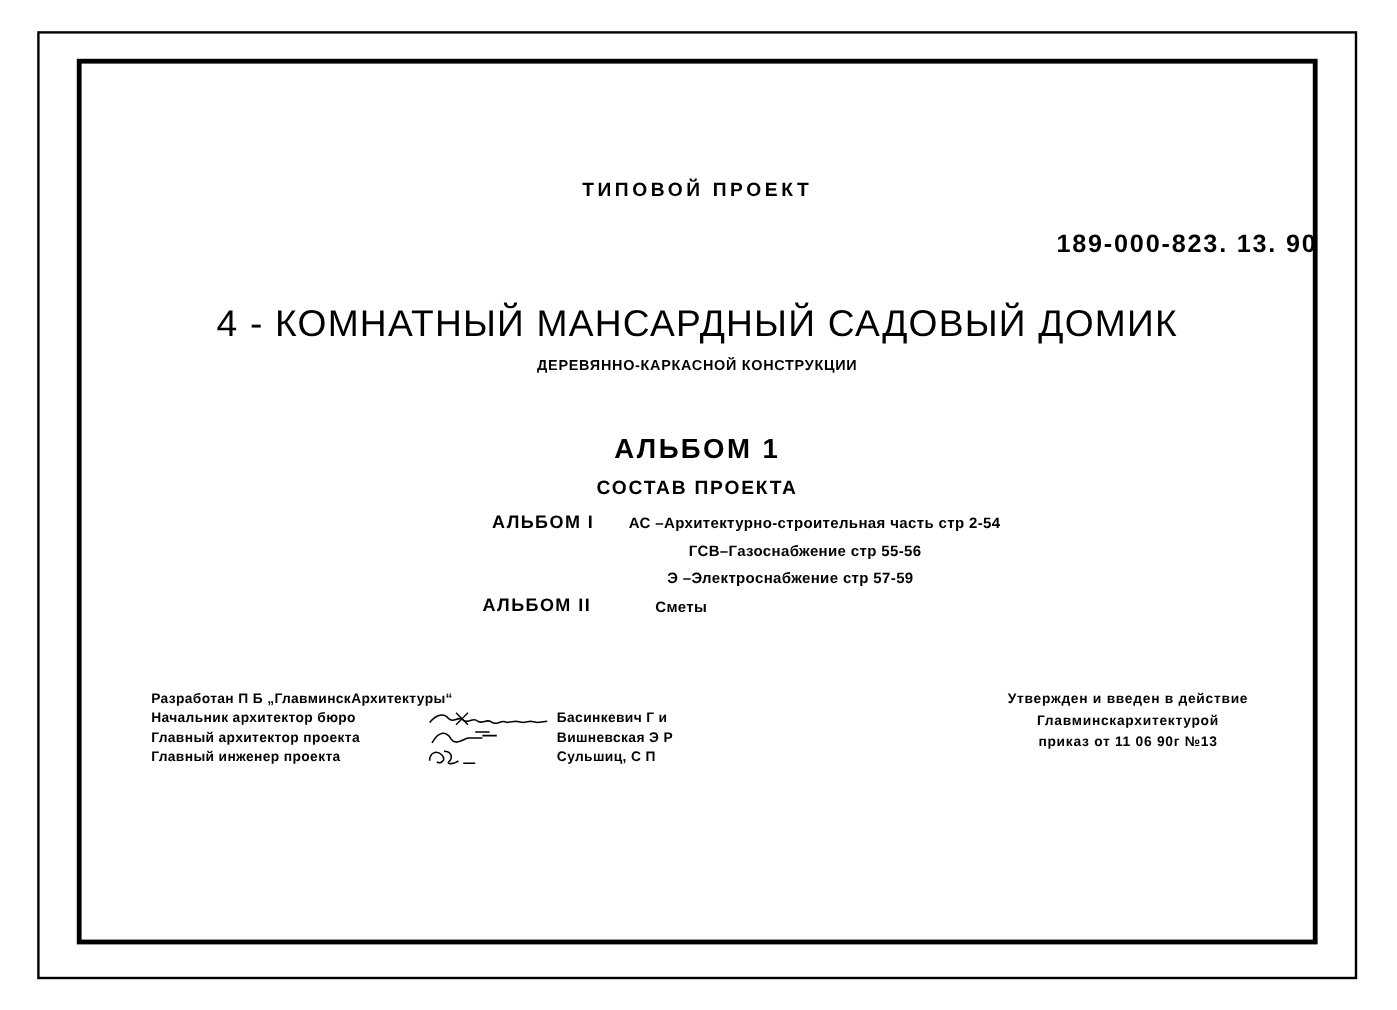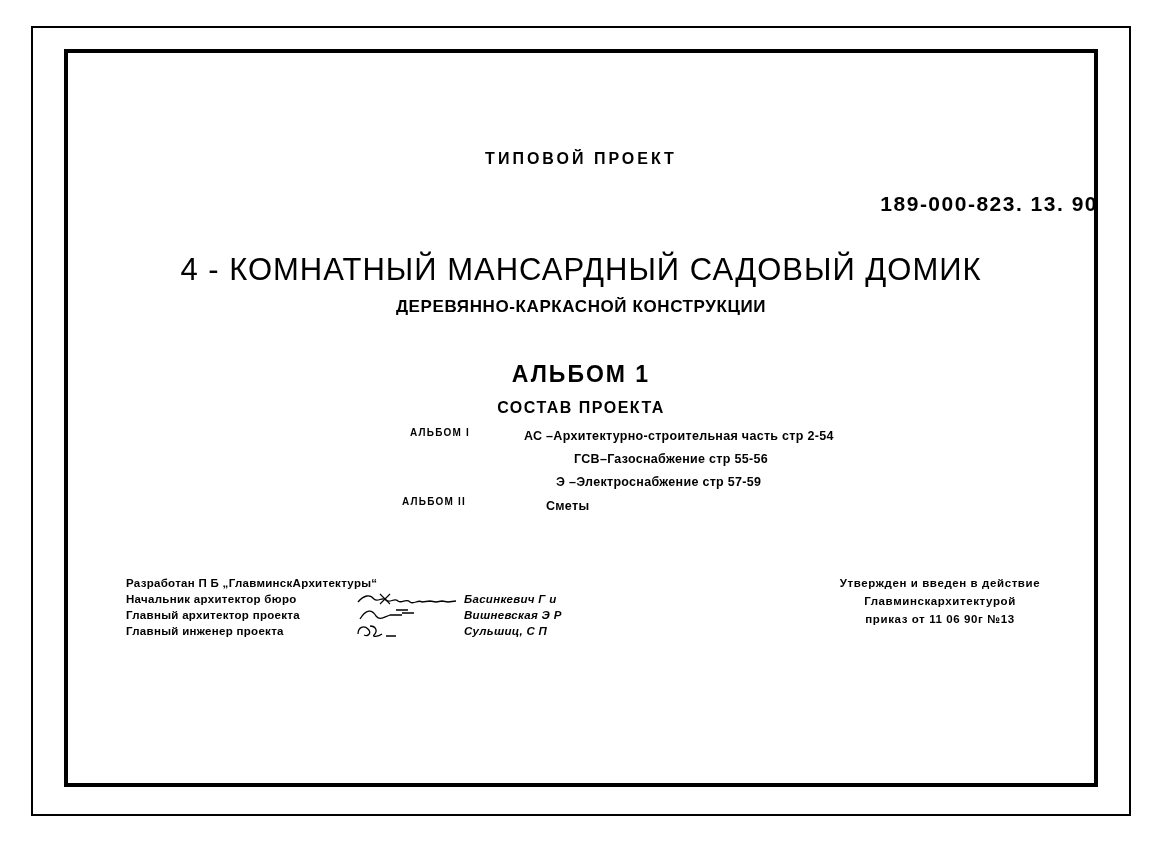--- a/index.html
+++ b/index.html
@@ -78,21 +78,21 @@
     font-size: 31px;
     font-weight: normal;
     letter-spacing: 1px;
   }
   .t-subtitle {
     position: absolute;
     top: 248px;
     left: 0;
     width: 1034px;
     text-align: center;
-    font-size: 17px;
+    font-size: 12px;
     font-weight: bold;
     letter-spacing: 0.6px;
   }
   .t-album {
     position: absolute;
     top: 312px;
     left: 0;
     width: 1034px;
     text-align: center;
     font-size: 23px;
@@ -115,21 +115,21 @@
     top: 377px;
     left: 0;
     width: 1034px;
   }
   .comp-row {
     position: relative;
     height: 23px;
   }
   .comp-label {
     position: absolute;
-    font-size: 10px;
+    font-size: 15px;
     font-weight: bold;
     letter-spacing: 1.2px;
   }
   .comp-text {
     position: absolute;
     font-size: 12.5px;
     font-weight: bold;
     letter-spacing: 0.3px;
   }
   .r1 .comp-label { left: 346px; top: 1px; }
@@ -157,21 +157,21 @@
   .sig-role {
     position: absolute;
     left: 0;
     top: 0;
   }
   .sig-name {
     position: absolute;
     left: 340px;
     top: 0;
   }
-  .sig-name.indent { left: 338px; font-style: italic; }
+  .sig-name.indent { left: 338px; }
   .scribble {
     position: absolute;
     left: 230px;
     top: -2px;
     width: 120px;
     height: 16px;
     pointer-events: none;
   }
   
   .approve {

